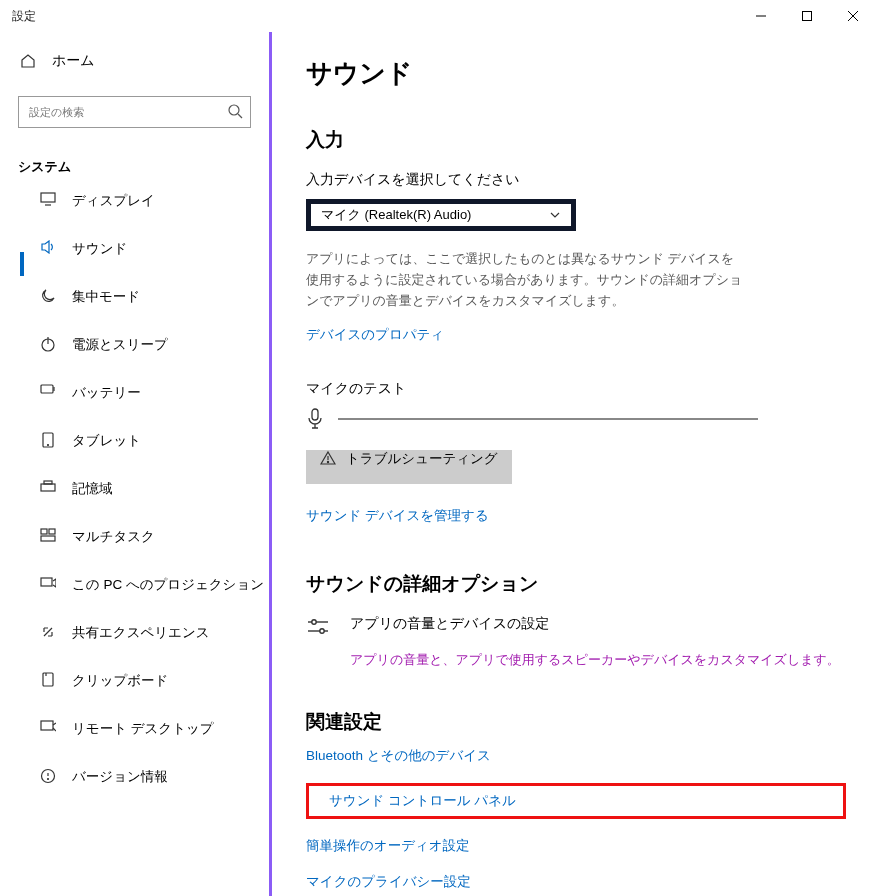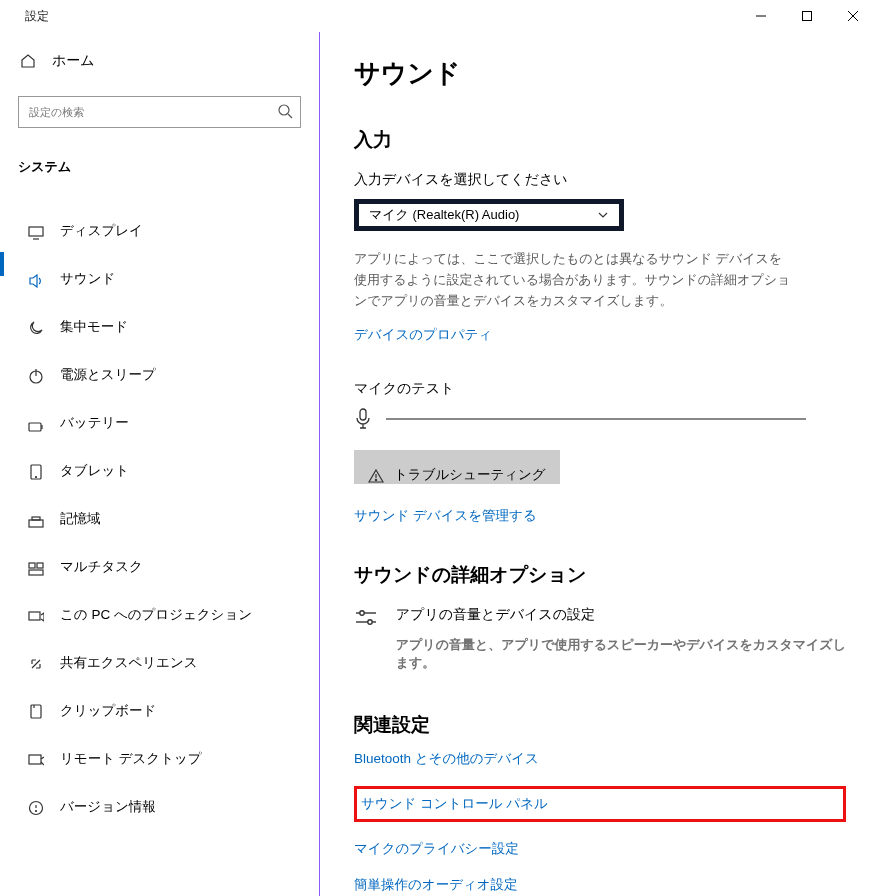--- a/index.html
+++ b/index.html
@@ -1,68 +1,68 @@
 <!DOCTYPE html>
 <html><head>
 <meta charset="utf-8">
 <style>
 * { margin:0; padding:0; box-sizing:border-box; font-family:"Yu Gothic UI","Meiryo",sans-serif; }
 body { width:876px; height:896px; background:#fff; overflow:hidden; position:relative; }
 
 
-.titlebar { height:32px; display:flex; align-items:center; padding-left:25px; }
+.titlebar { height:32px; display:flex; align-items:center; padding-left:12px; }
 .titlebar .title { font-size:12px; color:#222; }
 .titlebar .winbtns { margin-left:auto; display:flex; }
 .titlebar .winbtn { width:46px; height:32px; display:flex; align-items:center; justify-content:center; color:#000; }
 .titlebar .winbtn svg { stroke:#000; }
 
 .columns { display:flex; height:864px; }
 
 
-.sidebar { width:320px; background:#fff; padding-top:10px; border-right:1px solid #8b5cf6;}
+.sidebar { width:272px; background:#fff; padding-top:10px; border-right:3px solid #8b5cf6;}
 .home { display:flex; align-items:center; padding:10px 18px 10px 18px; cursor:default; }
 .home .icon { width:20px; display:flex; justify-content:center; }
 .home .label { margin-left:14px; font-size:14px; }
 
 .search { margin:16px 18px 20px 18px; position:relative; }
 .search input { width:100%; height:32px; border:1px solid #999; background:#fff; padding:0 38px 0 10px; font-size:11px; }
 .search .sicon { position:absolute; right:8px; top:7px; }
 
 .category { padding:10px 18px 16px 18px; font-size:13px; font-weight:600;}
 
 .navlist { }
-.navitem { display:flex; align-items:flex-end; height:48px; padding-left:26px; position:relative; }
+.navitem { display:flex; align-items:flex-start; height:48px; padding-left:18px; position:relative;margin-left:20px; }
 .navitem.active::before { content:""; position:absolute; left:0; top:12px; bottom:12px; width:4px; background:#0067c0; }
 .navitem .icon { width:20px; display:flex; justify-content:center; }
 .navitem .label { margin-left:14px; font-size:13.5px; }
 
 
 .content { flex:1; padding:24px 30px 0 34px; overflow:hidden; color:#000; }
 h1 { font-size:26px; font-weight:600; margin-bottom:36px; }
 h2 { font-size:19px; font-weight:600; margin:6px 0 18px 0; }
 .subhead { font-size:14px; margin-bottom:10px; }
 
 .select { width:270px; height:32px; border:5px solid #0f172a; display:flex; align-items:center; padding:0 10px; justify-content:space-between; margin-bottom:18px; }
 .select span { font-size:13px; }
 .desc { font-size:13px; color:#5a5a5a; line-height:1.6; margin-bottom:14px; max-width:440px; }
 .link { font-size:13.5px; color:#0067c0; display:inline-block; margin-bottom:12px; }
-.link.boxed { border:3px solid #e11; padding:6px 4px; margin-bottom:22px;}
+.link.boxed { border:3px solid #e11; padding:6px 20px; margin-bottom:22px;}
 
 .mictest { margin-top:24px; }
 .microw { display:flex; align-items:center; margin-top:8px; margin-bottom:20px; }
 .microw .mic { margin-right:14px; }
 .microw .bar { flex:1; max-width:420px; height:2px; background:#888; }
 
-.troubleshoot { display:inline-flex; align-items:flex-end; height:34px; background:#ccc; padding:0 14px; font-size:13.5px; margin-bottom:22px; }
+.troubleshoot { display:inline-flex; align-items:flex-start; height:34px; background:#ccc; padding:0 14px; font-size:13.5px; margin-bottom:22px; }
 .troubleshoot .warn { margin-right:10px; }
 
 .advrow { display:flex; margin-top:4px; margin-bottom:40px;}
 .advrow .aicon { width:28px; margin-right:16px; margin-top:2px;}
 .advrow .atitle { font-size:14px; }
-.advrow .adesc { font-size:13px; color:#737373; margin-top:12px;font-weight:bold;}
+.advrow .adesc { font-size:13px; color:#a21caf; margin-top:18px;}
 
 .related h2 { margin-bottom:12px;}
 .related .link { display:block; margin-bottom:18px;}
 
 svg { display:block; }
 </style>
 </head>
 <body>
 
 <div class="titlebar">
@@ -262,39 +262,39 @@
           <svg width="16" height="16" viewBox="0 0 16 16" fill="none" stroke="#333" stroke-width="1.2">
             <path d="M8 2 L15 14 H1 Z"></path>
             <line x1="8" y1="6" x2="8" y2="10"></line>
             <circle cx="8" cy="12" r="0.6" fill="#333"></circle>
           </svg>
         </span>
       <span>トラブルシューティング</span>
     </div>
     <div><a class="link">サウンド デバイスを管理する</a></div>
 
-    <h2 style="margin-top:25px">サウンドの詳細オプション</h2>
+    <h2 style="margin-top:34px">サウンドの詳細オプション</h2>
     <div class="advrow">
       <div class="aicon">
           <svg width="24" height="20" viewBox="0 0 24 20" fill="none" stroke="#333" stroke-width="1.4">
             <line x1="2" y1="5" x2="22" y2="5"></line>
             <line x1="2" y1="14" x2="22" y2="14"></line>
             <circle cx="8" cy="5" r="2.2" fill="#fff"></circle>
             <circle cx="16" cy="14" r="2.2" fill="#fff"></circle>
           </svg>
         </div>
       <div>
         <div class="atitle">アプリの音量とデバイスの設定</div>
         <div class="adesc">アプリの音量と、アプリで使用するスピーカーやデバイスをカスタマイズします。</div>
       </div>
     </div>
 
     <div class="related">
       <h2>関連設定</h2>
       <div id="related-links">
           <a class="link">Bluetooth とその他のデバイス</a>
           <a class="link boxed">サウンド コントロール パネル</a>
+          <a class="link">簡単操作のオーディオ設定</a>
           <a class="link">マイクのプライバシー設定</a>
-          <a class="link">簡単操作のオーディオ設定</a>
         </div>
     </div>
   </div>
 </div>
 
 </body></html>

